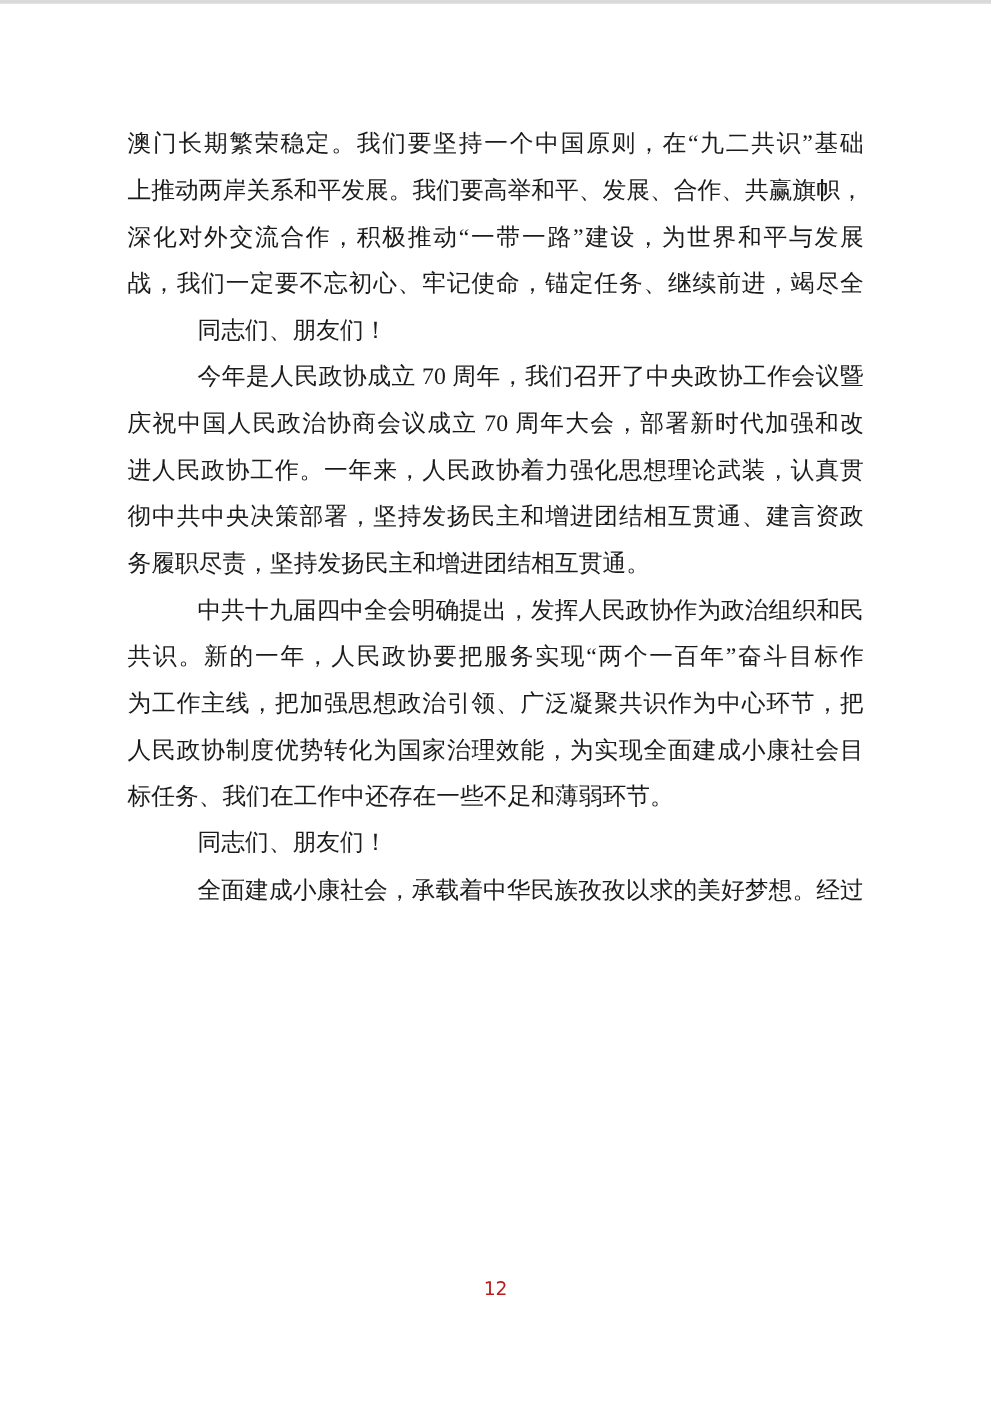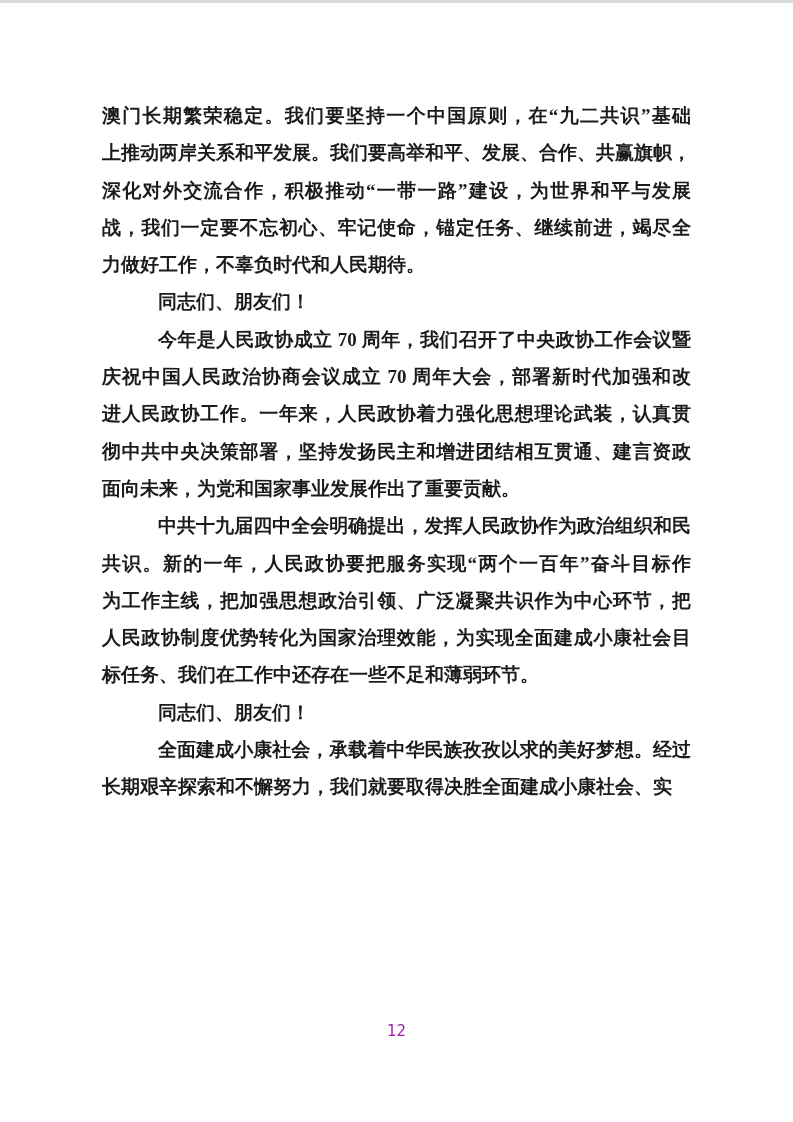--- a/index.html
+++ b/index.html
@@ -33,69 +33,66 @@
     line-height: 37.3px;
   }
   .para { margin: 0; padding: 0; }
   .line {
     height: 37.3px;
     white-space: nowrap;
     overflow: visible;
     text-align: justify;
     text-align-last: justify;
     letter-spacing: 0;
-    font-weight: bold;
   }
   .line.end { text-align-last: left; }
   .line.indent { text-indent: 56px; }
   .page-footer {
     position: absolute;
     top: 1022px;
     left: 0;
     width: 100%;
     text-align: center;
     font-size: 15px;
-    color: #a21caf;
+    color: #b91c1c;
     font-family: "DejaVu Sans", sans-serif;
   }
 </style>
 </head>
 <body>
 
 <div class="page">
   <div class="page-top-edge"></div>
   <div class="text-block" id="body-block">
       <div class="para">
         <div class="line">澳门长期繁荣稳定。我们要坚持一个中国原则，在“九二共识”基础</div>
         <div class="line">上推动两岸关系和平发展。我们要高举和平、发展、合作、共赢旗帜，</div>
         <div class="line">深化对外交流合作，积极推动“一带一路”建设，为世界和平与发展</div>
       </div>
       <div class="para">
         <div class="line">战，我们一定要不忘初心、牢记使命，锚定任务、继续前进，竭尽全</div>
-        <div class="line end">力做好工作，不辜负时代和人民期待。</div>
       </div>
       <div class="para">
         <div class="line indent end">同志们、朋友们！</div>
       </div>
       <div class="para">
         <div class="line indent">今年是人民政协成立 70 周年，我们召开了中央政协工作会议暨</div>
         <div class="line">庆祝中国人民政治协商会议成立 70 周年大会，部署新时代加强和改</div>
         <div class="line">进人民政协工作。一年来，人民政协着力强化思想理论武装，认真贯</div>
         <div class="line">彻中共中央决策部署，坚持发扬民主和增进团结相互贯通、建言资政</div>
-        <div class="line end">面向未来，为党和国家事业发展作出了重要贡献。</div>
+        <div class="line end">务履职尽责，坚持发扬民主和增进团结相互贯通。</div>
       </div>
       <div class="para">
         <div class="line indent">中共十九届四中全会明确提出，发挥人民政协作为政治组织和民</div>
         <div class="line">共识。新的一年，人民政协要把服务实现“两个一百年”奋斗目标作</div>
         <div class="line">为工作主线，把加强思想政治引领、广泛凝聚共识作为中心环节，把</div>
         <div class="line">人民政协制度优势转化为国家治理效能，为实现全面建成小康社会目</div>
         <div class="line end">标任务、我们在工作中还存在一些不足和薄弱环节。</div>
       </div>
       <div class="para">
         <div class="line indent end">同志们、朋友们！</div>
       </div>
       <div class="para">
         <div class="line indent">全面建成小康社会，承载着中华民族孜孜以求的美好梦想。经过</div>
-        <div class="line end">长期艰辛探索和不懈努力，我们就要取得决胜全面建成小康社会、实</div>
       </div>
     </div>
   <div class="page-footer">12</div>
 </div>
 
 </body></html>

